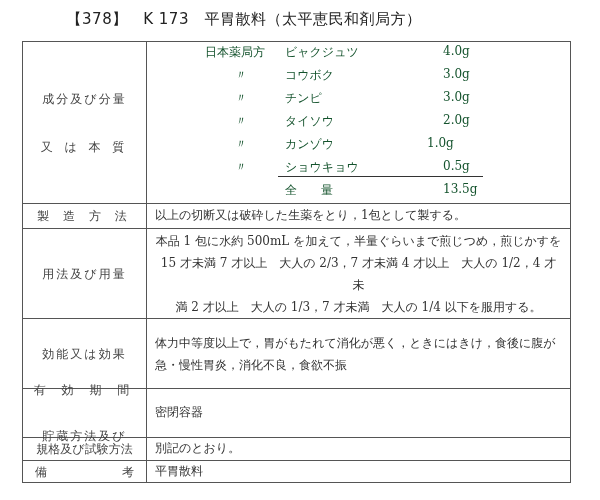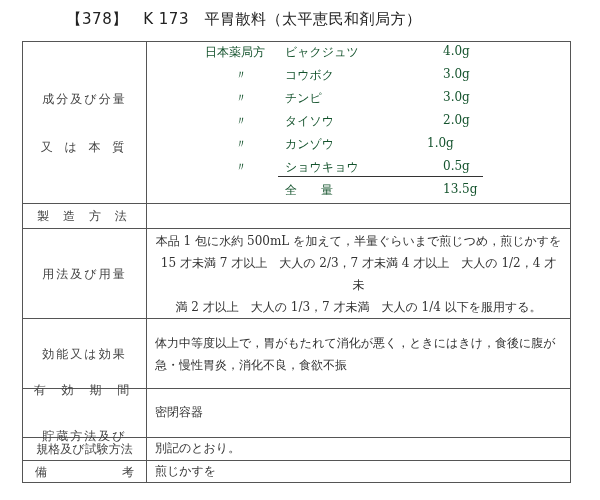--- a/index.html
+++ b/index.html
@@ -61,20 +61,23 @@
 
       <span class="ing" style="left:262px; top:140px;">全　　量</span>
       <span class="ing" style="left:420px; top:140px;">13.5g</span>
     </div>
   </div>
 
   <div class="row" style="top:162px; height:25px;">
     <div class="label">
       <span style="letter-spacing:5px;">製 造 方 法</span>
     </div>
+    <div class="content">
+      <span>以上の切断又は破砕した生薬をとり，1包として製する。</span>
+    </div>
   </div>
 
   <div class="row" style="top:187px; height:90px;">
     <div class="label">
       <span style="letter-spacing:2px;">用法及び用量</span>
     </div>
     <div class="content" style="line-height:22px;text-align:center;">
       <span>本品 1 包に水約 500mL を加えて，半量ぐらいまで煎じつめ，煎じかすを</span>
       <span>15 才未満 7 才以上　大人の 2/3，7 才未満 4 才以上　大人の 1/2，4 才未</span>
       <span>満 2 才以上　大人の 1/3，7 才未満　大人の 1/4 以下を服用する。</span>
@@ -109,17 +112,17 @@
       <span>別記のとおり。</span>
     </div>
   </div>
 
   <div class="row last" style="top:419px; height:22px;">
     <div class="label" style="flex-direction:row; justify-content:space-between; padding:0 12px;">
       <span>備</span>
       <span>考</span>
     </div>
     <div class="content">
-      <span>煎じかすを</span>
+      <span>平胃散料</span>
     </div>
   </div>
 
 </div>
 
 </body></html>

